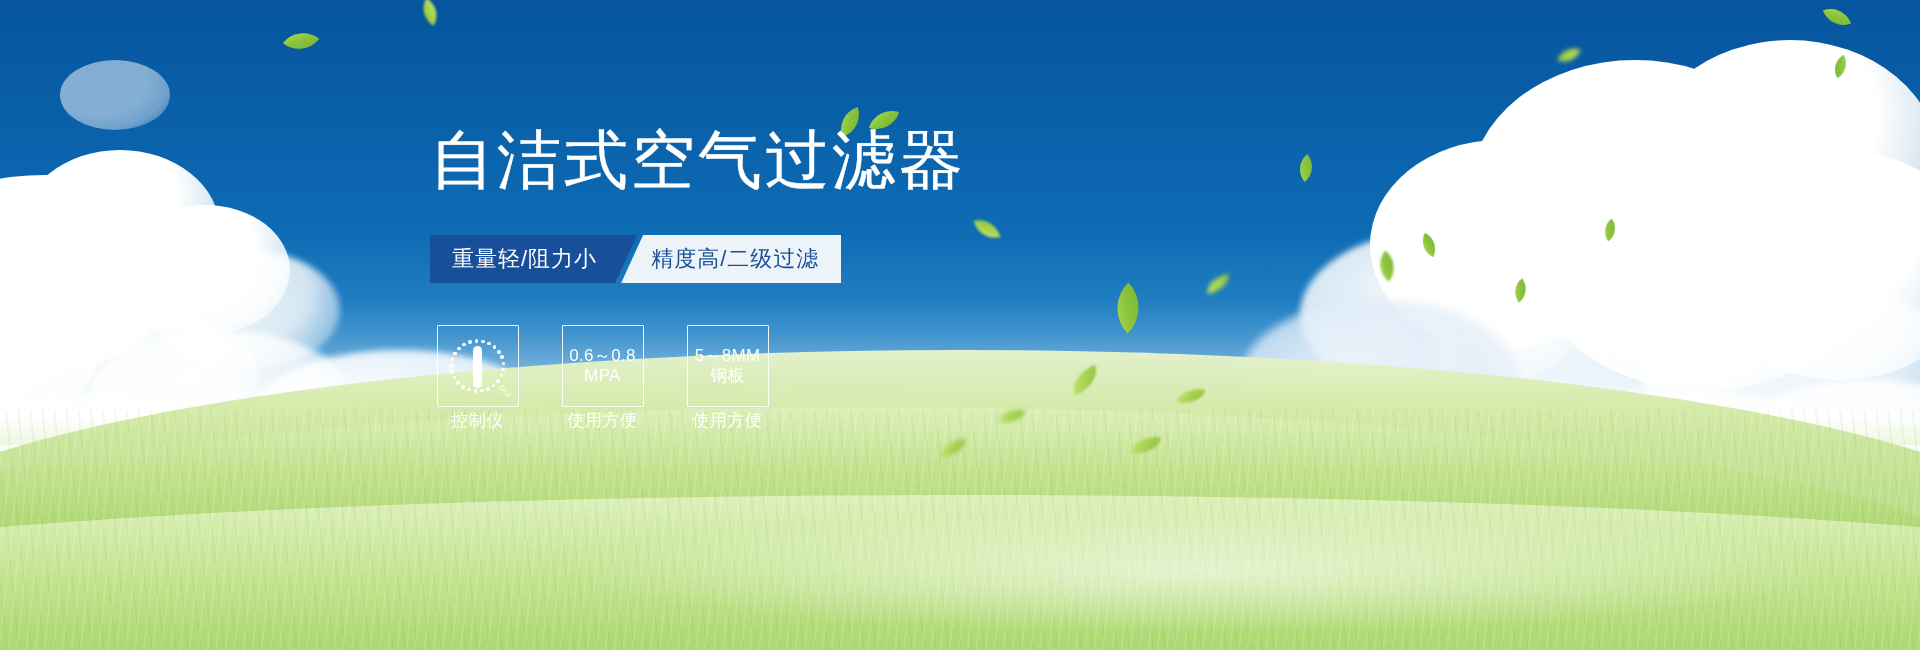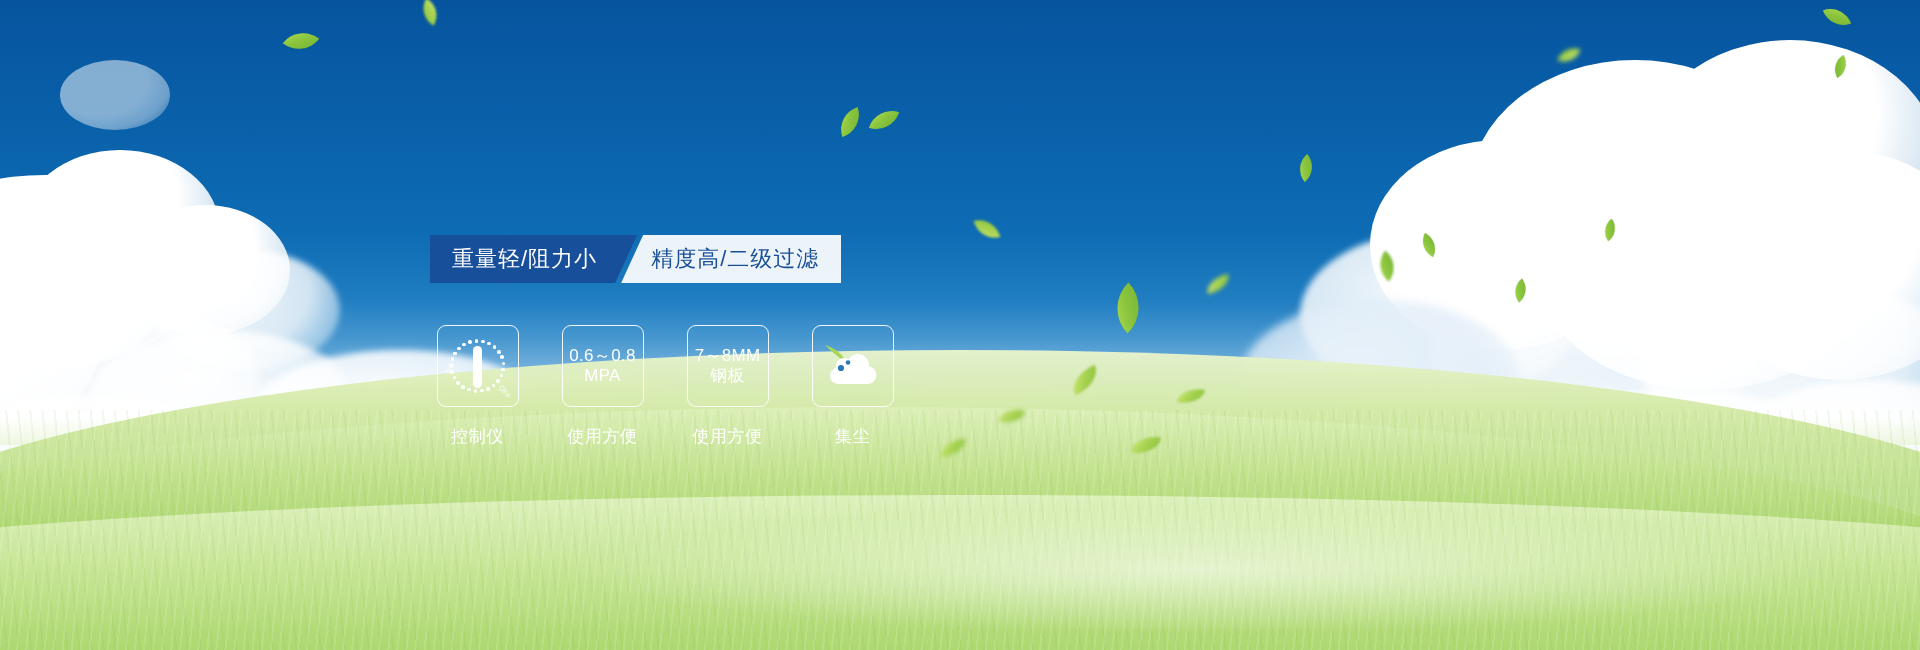--- a/index.html
+++ b/index.html
@@ -156,31 +156,31 @@
     display:flex;
     gap:30px;
   }
   .feature{
     width:95px;
     display:flex;flex-direction:column;align-items:center;
   }
   .feat-box{
     width:82px;height:82px;
     border:1.5px solid rgba(255,255,255,.92);
-    border-radius:9px;
+    border-radius:1px;
     display:flex;flex-direction:column;
     align-items:center;justify-content:center;
     color:#fff;
     text-align:center;
     line-height:1.18;
     font-size:17px;
     letter-spacing:.3px;
   }
   .feat-caption{
-    margin-top:18px;
+    margin-top:2px;
     color:#ffffff;
     font-size:17px;
     letter-spacing:.6px;
     white-space:nowrap;
   }
   .feat-box svg{ display:block; }
 
   
   .gauge{ position:relative;width:62px;height:58px; }
   .gauge .dot{
@@ -273,20 +273,21 @@
     <div class="leaf" style="left:1296px;top:158px;width:20px;height:20px;transform:rotate(-40deg);"></div>
     <div class="leaf" style="left:1602px;top:222px;width:16px;height:16px;transform:rotate(-36deg);"></div>
 
     <div class="leaf pale blur" style="left:1132px;top:436px;width:28px;height:18px;transform:rotate(6deg);"></div>
     <div class="leaf pale blur2" style="left:940px;top:440px;width:26px;height:16px;transform:rotate(-6deg);"></div>
     <div class="leaf pale blur2" style="left:1000px;top:408px;width:24px;height:16px;transform:rotate(12deg);"></div>
   </div>
 
   <div class="content">
 
+    <h1 class="title">自洁式空气过滤器</h1>
 
     <div class="tagline">
       <div class="tag-left">重量轻/阻力小</div>
       <div class="tag-right">精度高/二级过滤</div>
     </div>
 
     <div class="features">
 
       <div class="feature">
         <div class="feat-box">
@@ -329,43 +330,22 @@
         <div class="feat-box">
           <span>0.6～0.8</span>
           <span>MPA</span>
         </div>
         <div class="feat-caption">使用方便</div>
       </div>
 
 
       <div class="feature">
         <div class="feat-box">
-          <span>7～8MM</span>
+          <span>5～8MM</span>
           <span>钢板</span>
         </div>
         <div class="feat-caption">使用方便</div>
       </div>
 
-      <div class="feature">
-        <div class="feat-box">
-          <svg width="60" height="46" viewBox="0 0 60 46">
-            <defs>
-              <linearGradient id="lfg" x1="0" y1="1" x2="1" y2="0">
-                <stop offset="0%" stop-color="#7bbf34"></stop>
-                <stop offset="100%" stop-color="#cfe97a"></stop>
-              </linearGradient>
-            </defs>
-            <path d="M2 2 C14 6, 20 12, 24 20 C18 16, 10 10, 2 2 Z" fill="url(#lfg)"></path>
-            <path d="M46 22 c0 -6 -5 -11 -11 -11 c-4 0 -7.5 2.2 -9.4 5.5
-                     c-1.3 -0.9 -2.9 -1.4 -4.6 -1.4 c-4.5 0 -8.1 3.6 -8.1 8.1
-                     c0 0.5 0.05 1 0.15 1.5 C9.6 25.8 7 29 7 32.8 C7 37.3 10.7 41 15.2 41
-                     h29.3 c4.9 0 8.9 -4 8.9 -8.9 c0 -4.7 -3.6 -8.5 -8.2 -8.9 z" fill="#ffffff"></path>
-              <circle cx="18" cy="25" r="3.1" fill="#2a78b8"></circle>
-              <circle cx="25" cy="19.5" r="2.3" fill="#2a78b8"></circle>
-            <text x="30" y="40" font-family="Liberation Sans, sans-serif" font-size="10" fill="#ffffff" text-anchor="middle">Air</text>
-          </svg>
-        </div>
-        <div class="feat-caption">集尘</div>
-      </div>
 
     </div>
   </div>
 </div>
 
 </body></html>

